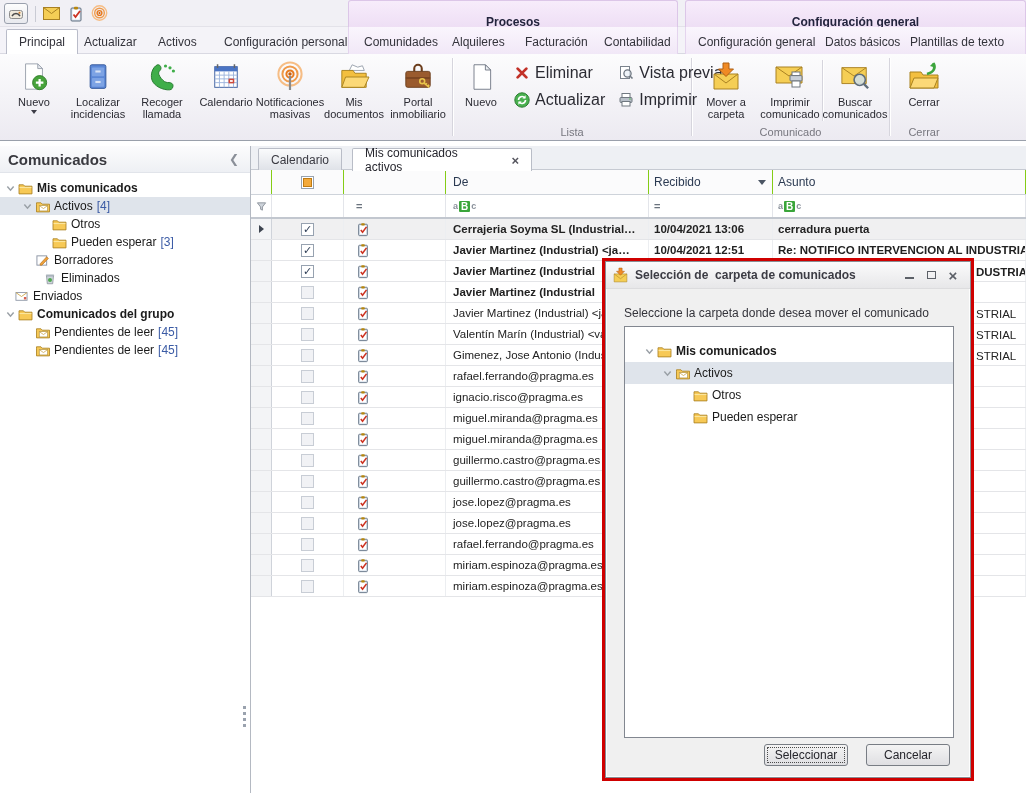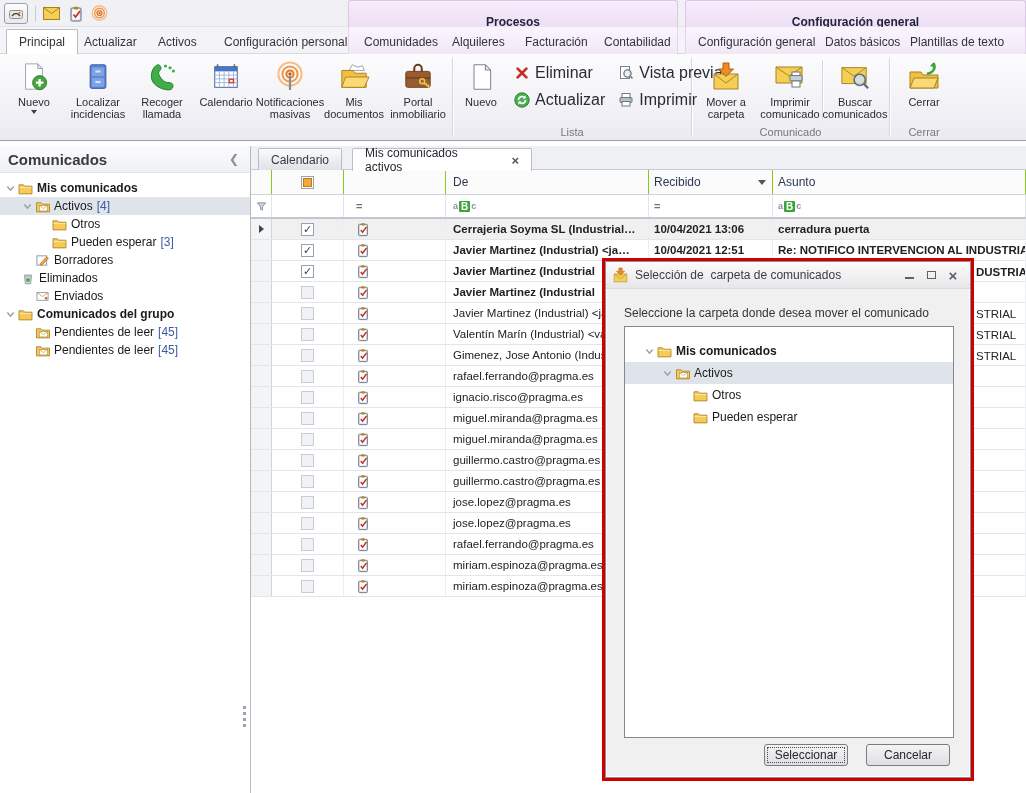--- a/index.html
+++ b/index.html
@@ -85,21 +85,21 @@
   .eq { color:#6a737e; font-weight:bold; letter-spacing:1px; font-size:11px; }
   .abc { display:flex; align-items:center; gap:1px; font-size:9px; color:#8a919b; font-weight:bold; }
   .abc b { background:#3aa53a; color:#fff; padding:0 2px; font-size:10px; border-radius:1px; }
   .frag { position:absolute; left:203px; top:0; height:21px; display:flex; align-items:center; }
 
   
   .dlg-annot { position:absolute; left:602px; top:258px; width:372px; height:523px; border:3px solid #cf0000; z-index:30; background:transparent; }
   .dlg { position:absolute; inset:0; background:#f0f0f0; border:1px solid #898d94; box-shadow:inset 0 0 0 1px #fdfdfd; }
   .dlg-title { height:27px; display:flex; align-items:center; padding:0 6px; background:linear-gradient(#fbfbfb,#e7e7e9); border-bottom:1px solid #dcdcde; }
   .dlg-title .dico { width:17px; height:17px; margin-right:6px; }
-  .dlg-title .dtext { flex:1; font-size:12px; color:#3c3c44; white-space:pre; }
+  .dlg-title .dtext { flex:1; font-size:12px; color:#3c3c44; white-space:pre;font-weight:bold; }
   .winbtn { width:22px; height:16px; display:flex; align-items:center; justify-content:center; color:#5c6067; font-size:12px; }
   .winbtn .minbar { width:9px; height:2px; background:#5c6067; margin-top:6px; }
   .winbtn .restore { width:9px; height:8px; border:1.5px solid #5c6067; }
   .winbtn.closex { font-size:15px; font-weight:bold; }
   .dlg-msg { padding:17px 0 0 18px; font-size:12px; color:#33333a; }
   .dlg-treebox { position:absolute; left:18px; top:64px; width:330px; height:412px; background:#fff; border:1px solid #828790; padding-top:13px; }
   .dlg-treebox .titem { height:22px; font-size:12px; }
   .dlg-btns { position:absolute; right:20px; bottom:11px; display:flex; gap:18px; }
   .win-btn { min-width:84px; height:22px; font-family:"Liberation Sans",sans-serif; font-size:12px; color:#26262c; background:linear-gradient(#f4f4f4,#dfdfe2); border:1px solid #787d84; border-radius:3px; display:flex; align-items:center; justify-content:center; position:relative; }
   .win-btn.focus::after { content:""; position:absolute; inset:2px; border:1px dotted #4a4a4a; border-radius:1px; }
@@ -448,32 +448,32 @@
         <div class="titem" style="padding-left: 21px;">
           <span class="chev"></span>
           <span class="ticon">
             <svg width="15" height="13" viewBox="0 0 16 14">
               <rect x="2" y="2" width="10.5" height="10" fill="#fff" stroke="#8a93a3"></rect>
               <path d="M5.5 10.5L12.5 3l1.8 1.8-7 7.2H5.5z" fill="#f0a23c" stroke="#b06f1e" stroke-width="0.7"></path>
             </svg>
           </span>
           <span class="tlabel">Borradores</span>
         </div>
-        <div class="titem" style="padding-left: 6px;">
+        <div class="titem" style="padding-left: 28px;">
           <span class="chev"></span>
           <span class="ticon">
             <svg width="14" height="13" viewBox="0 0 16 14">
               <path d="M4 4h8l-0.9 9H4.9z" fill="#cfd6dd" stroke="#7e8791" stroke-width="0.8"></path>
               <rect x="3.2" y="2.4" width="9.6" height="1.7" rx="0.8" fill="#aab3bc"></rect>
               <circle cx="8" cy="8.6" r="2.3" fill="#52a852"></circle>
             </svg>
           </span>
           <span class="tlabel">Eliminados</span>
         </div>
-        <div class="titem" style="padding-left: 21px;">
+        <div class="titem" style="">
           <span class="chev"></span>
           <span class="ticon">
             <svg width="15" height="12" viewBox="0 0 16 14">
               <rect x="1.5" y="3" width="13" height="9" fill="#fff" stroke="#8a93a3"></rect>
               <path d="M1.5 3l6.5 4.6L14.5 3" fill="none" stroke="#c9a23f"></path>
               <rect x="10.8" y="8.2" width="2.8" height="2.8" fill="#d6604f"></rect>
             </svg>
           </span>
           <span class="tlabel">Enviados</span>
         </div>

